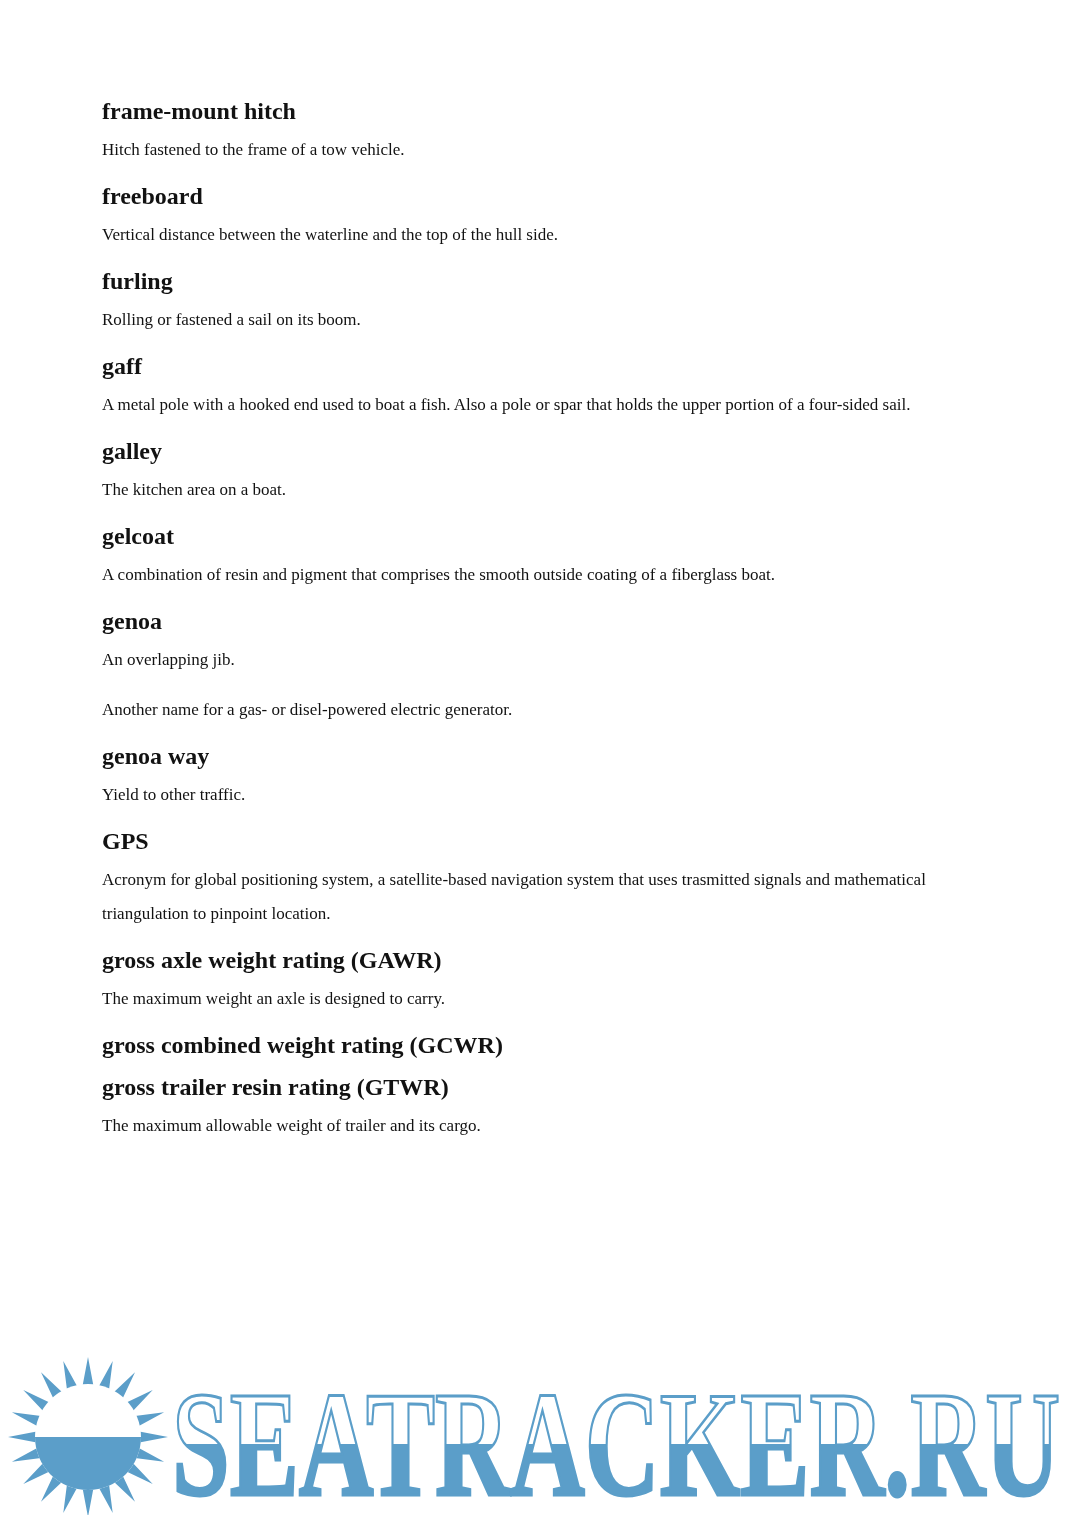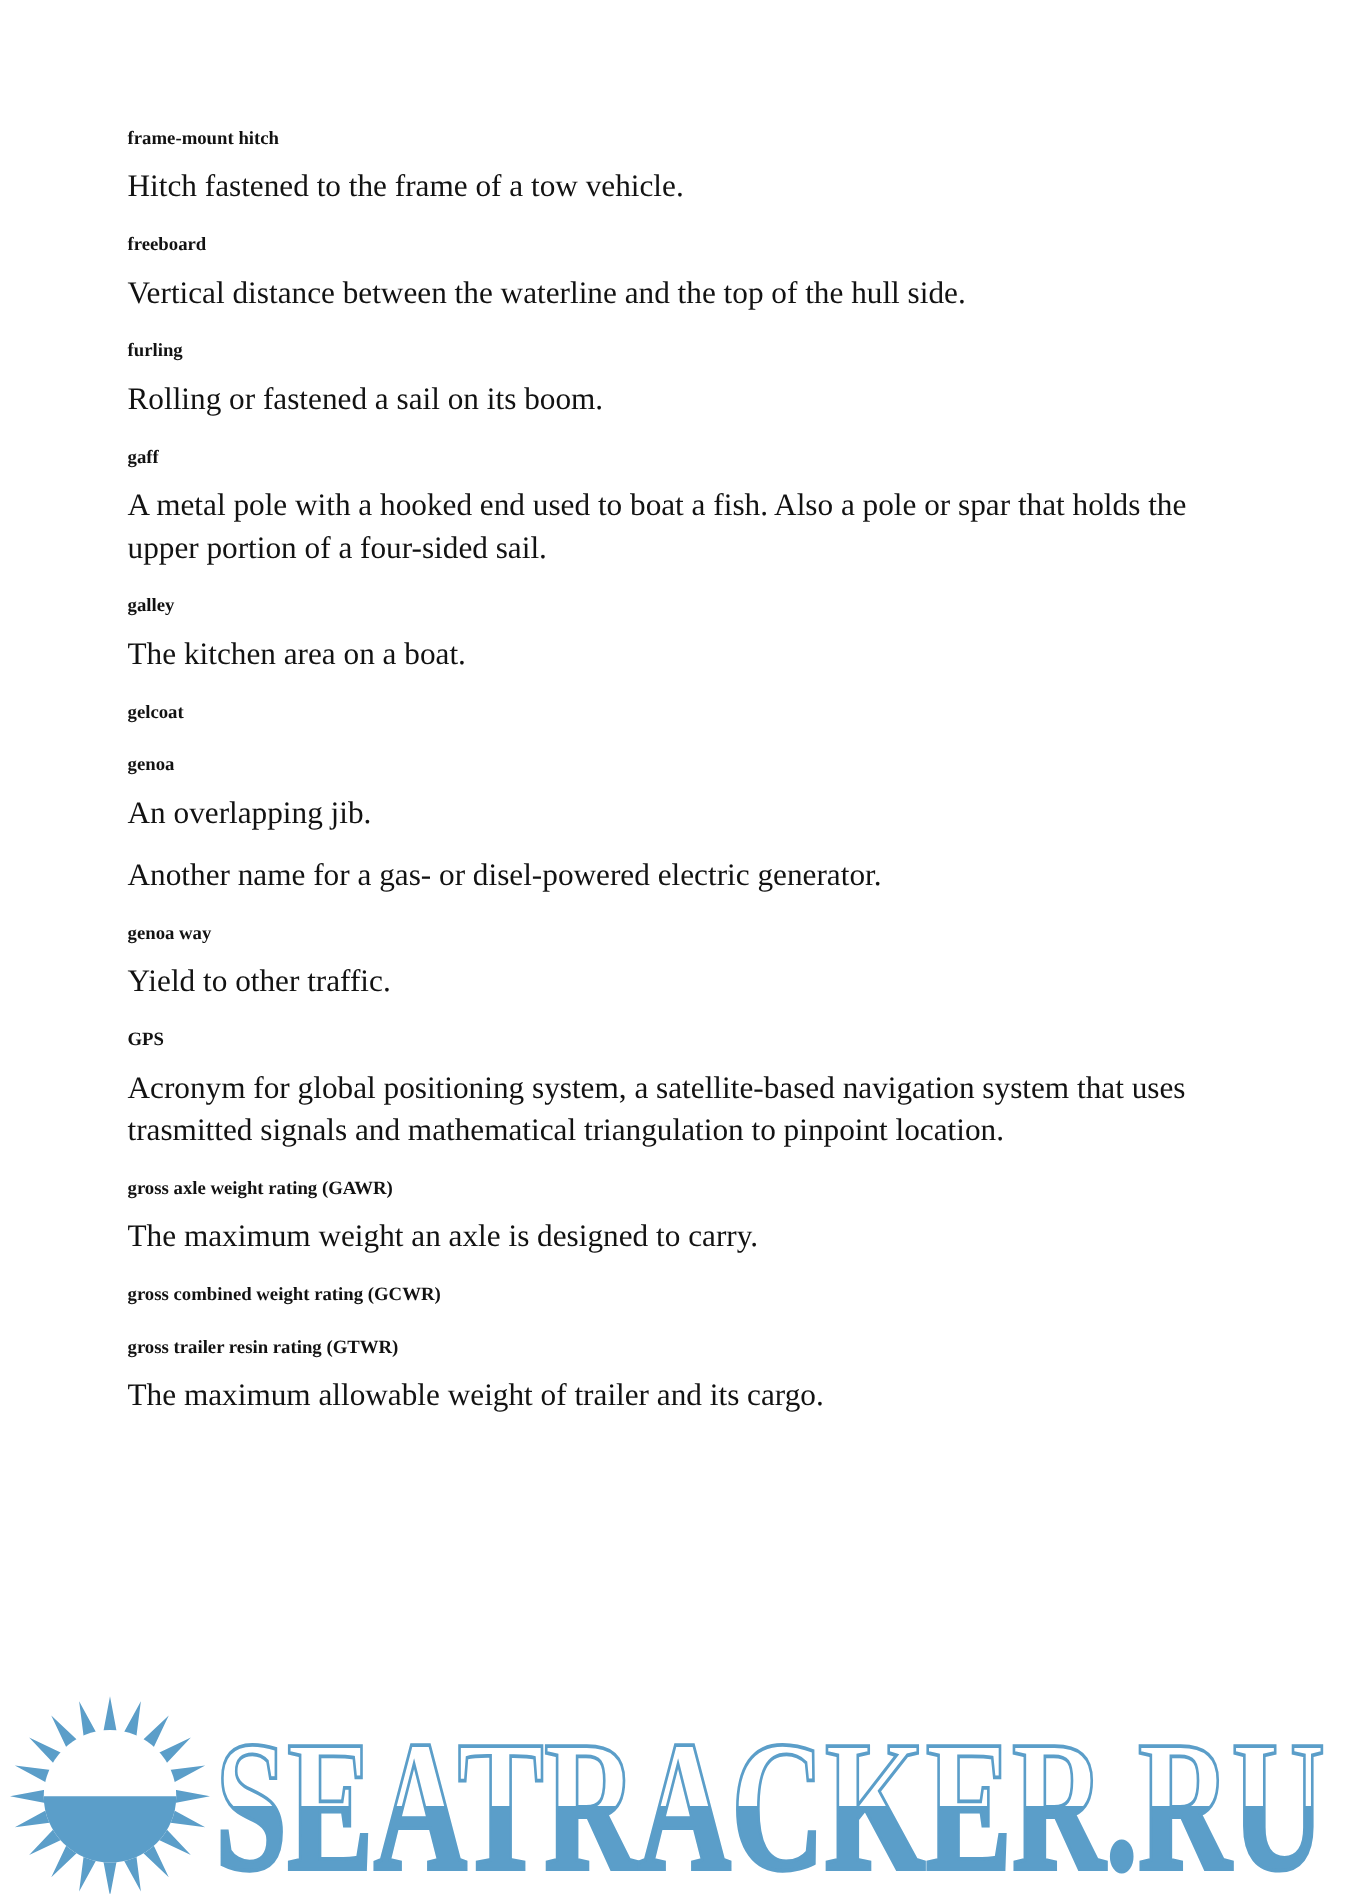--- a/index.html
+++ b/index.html
@@ -14,27 +14,27 @@
     overflow: hidden;
     font-family: "Liberation Serif", serif;
     color: #121212;
   }
   .content {
     padding: 98px 110px 0 102px;
     width: 862px;
   }
   .entry { margin: 0 0 16px 0; }
   .entry h3 {
-    font-size: 15px;
+    font-size: 24px;
     line-height: 26px;
     font-weight: bold;
     margin: 0 0 9px 0;
   }
   .entry p {
-    font-size: 25px;
+    font-size: 17px;
     line-height: 34px;
     font-weight: normal;
     margin: 0;
   }
   .watermark {
     position: absolute;
     left: 0;
     bottom: -6px;
     width: 1080px;
     height: 166px;
@@ -66,20 +66,21 @@
     <p>A metal pole with a hooked end used to boat a fish. Also a pole or spar that holds the upper portion of a four-sided sail.</p>
   </section>
 
   <section class="entry">
     <h3>galley</h3>
     <p>The kitchen area on a boat.</p>
   </section>
 
   <section class="entry">
     <h3>gelcoat</h3>
+    <p>A combination of resin and pigment that comprises the smooth outside coating of a fiberglass boat.</p>
   </section>
 
   <section class="entry">
     <h3>genoa</h3>
     <p>An overlapping jib.</p>
   </section>
 
   <section class="entry">
     <p>Another name for a gas- or disel-powered electric generator.</p>
   </section>

